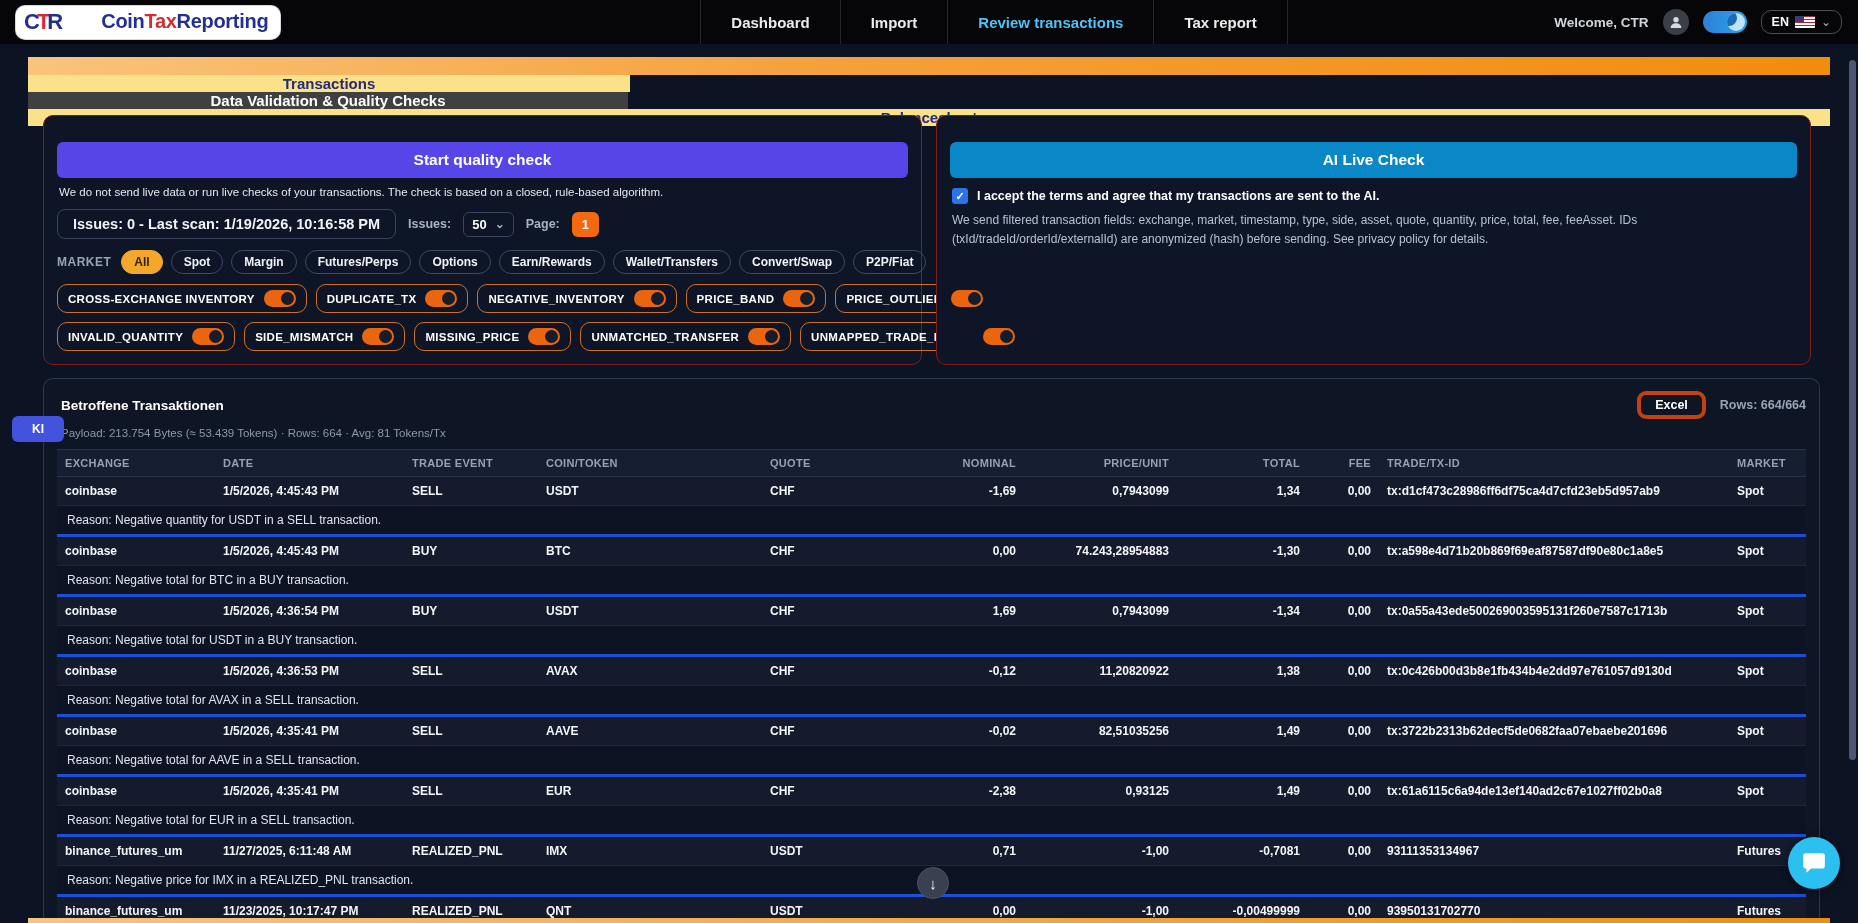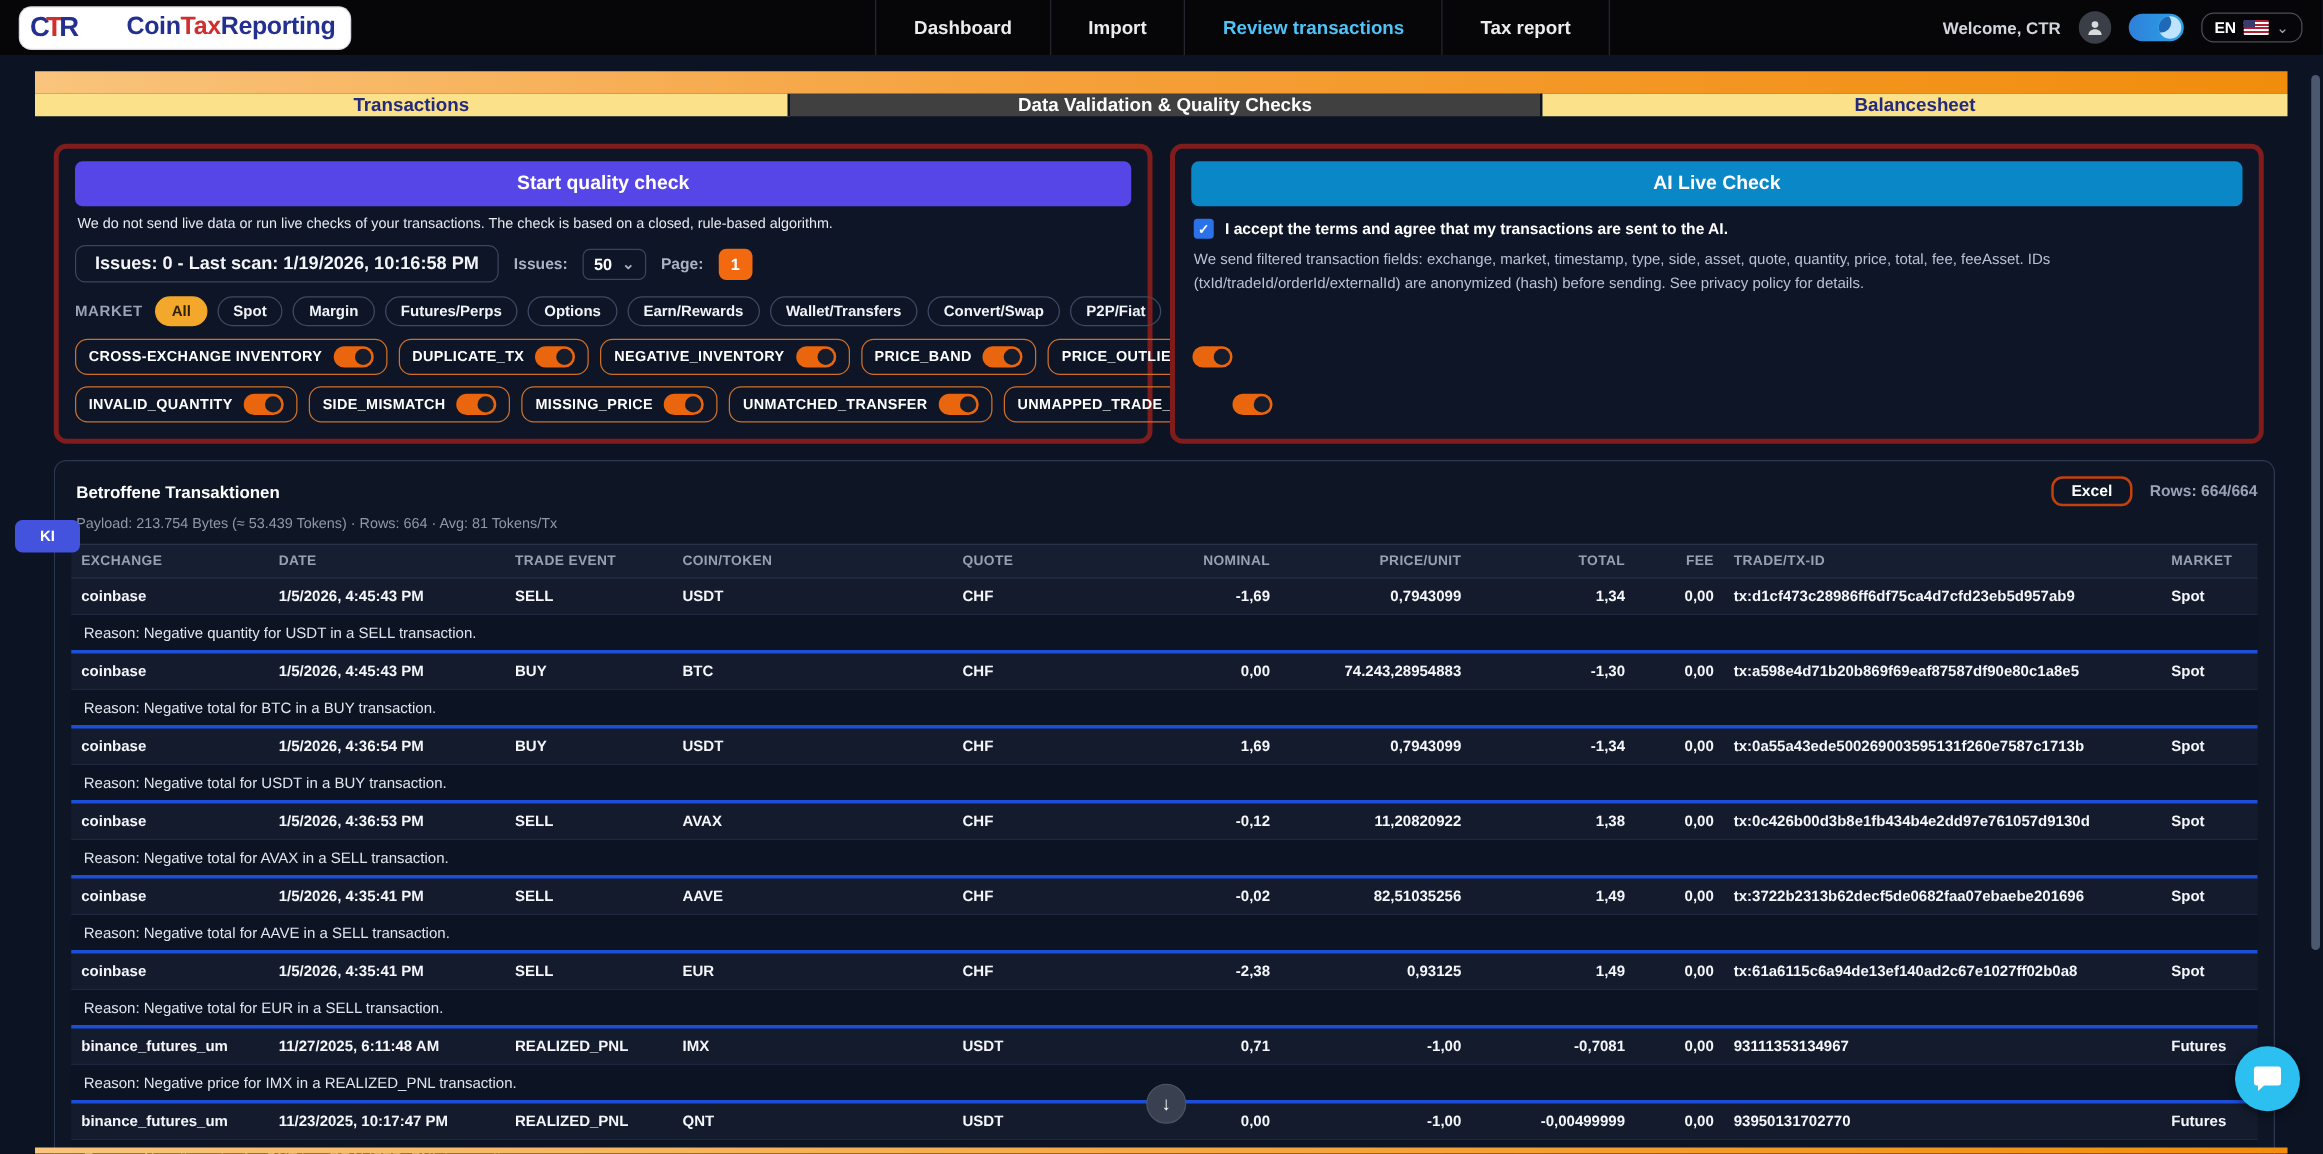--- a/index.html
+++ b/index.html
@@ -24,29 +24,29 @@
   .mode-knob::after { content:""; position:absolute; left:-6px; top:-3px; width:16px; height:16px; border-radius:50%; background:#1e69b8; }
   .lang-pill { border:1px solid #4a4f58; border-radius:10px; padding:4px 10px; display:flex; align-items:center; gap:6px; cursor:pointer; }
   .lang-code { color:#fff; font-size:12.5px; font-weight:bold; }
   .flag { width:20px; height:12px; background:repeating-linear-gradient(#b22234 0 1.5px,#fff 1.5px 3px); position:relative; border-radius:1px; }
   .flag::after { content:""; position:absolute; left:0; top:0; width:9px; height:6px; background:#3c3b6e; }
   .chev { color:#aab0ba; font-size:12px; line-height:6px; }
 
   
   .tabs-wrap { margin:13px 28px 0 28px; }
   .grad-strip { height:18px; background:linear-gradient(90deg,#f9c47c,#f5a03a 45%,#f18d0c); }
-  .tab-row { display:flex; height:18px; }
+  .tab-row { display:flex; height:18px;flex-direction:column; }
   .tab { display:flex; align-items:center; justify-content:center; font-size:15px; font-weight:bold; color:#232a7c; background:#fbe28a; cursor:pointer; border-right:2px solid #0c1322; }
   .tab:last-child { border-right:none; }
   .tab.t0 { width:604px; } .tab.t1 { width:602px; } .tab.t2 { flex:1; }
   .tab.active { background:#404040; color:#fdfdfd; }
 
   
   .panels { display:flex; margin:22px 47px 0 43px; gap:14px; }
-  .panel { border:4px solid #7f1d1d; border-radius:10px; background:#0d1526; padding:10px 13px 13px 13px; }
+  .panel { border:1px solid #7f1d1d; border-radius:10px; background:#0d1526; padding:26px 13px 13px 13px; }
   .panel.left { width:879px; }
   .panel.right { flex:1; }
   .big-btn { width:100%; height:36px; border:none; border-radius:6px; color:#fff; font-size:15.5px; font-weight:600; font-family:inherit; cursor:pointer; display:block; }
   .btn-indigo { background:#5646e8; }
   .btn-blue { background:#0a87c7; }
   .note { color:#e6e9ee; font-size:11.5px; margin:8px 0 11px 2px; }
   .controls { display:flex; align-items:center; gap:12px; margin-bottom:11px; }
   .scan-box { border:1px solid #3a465e; border-radius:8px; padding:6px 15px; color:#f2f4f8; font-size:14.5px; font-weight:600; }
   .small-label { color:#aab3c2; font-size:12.5px; font-weight:600; }
   .select { border:1px solid #3a465e; border-radius:6px; background:#0d1526; color:#fff; font-size:13px; font-weight:600; padding:4px 8px; display:flex; align-items:center; gap:8px; cursor:pointer; }
@@ -63,21 +63,21 @@
   .consent-row { display:flex; align-items:center; gap:9px; margin:3px 0 7px 2px; }
   .checkbox { width:16px; height:16px; border-radius:3px; background:#2b72e8; color:#fff; font-size:11px; font-weight:bold; display:flex; align-items:center; justify-content:center; flex:none; cursor:pointer; }
   .consent-text { color:#fff; font-size:12.5px; font-weight:bold; }
   .ai-desc { color:#b9c2d4; font-size:12px; line-height:1.6; margin-left:2px; }
 
   
   .table-panel { margin:13px 38px 0 43px; border:1px solid #2c3750; border-bottom:none; border-radius:10px 10px 0 0; background:#0e1626; padding:12px 13px 0 13px; height:558px; overflow:hidden; }
   .table-top { display:flex; align-items:center; }
   .table-title { color:#fff; font-size:13.5px; font-weight:bold; margin-left:4px; }
   .table-top-right { margin-left:auto; display:flex; align-items:center; gap:14px; }
-  .excel-btn { border:2px solid #c2410c; border-radius:9px; background:transparent; color:#fff; font-size:12.5px; font-weight:bold; padding:3px 14px; font-family:inherit; cursor:pointer; }
+  .excel-btn { border:4px solid #c2410c; border-radius:9px; background:transparent; color:#fff; font-size:12.5px; font-weight:bold; padding:3px 14px; font-family:inherit; cursor:pointer; }
   .rows-badge { color:#9aa3b5; font-size:12.5px; font-weight:600; }
   .table-meta { color:#8e98a9; font-size:11.5px; margin:8px 0 10px 4px; }
   .grid-head, .trow { display:grid; grid-template-columns:158px 189px 134px 224px 160px 102px 153px 131px 71px 350px 1fr; }
   .grid-head { background:#161f31; border-top:1px solid #28334b; border-bottom:1px solid #28334b; }
   .th { padding:7px 8px; color:#97a1b3; font-size:11px; font-weight:bold; letter-spacing:0.3px; white-space:nowrap; }
   .td { padding:7px 8px; color:#f4f6fa; font-size:12px; font-weight:bold; white-space:nowrap; overflow:hidden; }
   .c5,.c6,.c7,.c8 { text-align:right; }
   .trow { background:#131b2d; border-bottom:1px solid #1d2740; cursor:pointer; }
   .rrow { background:#0c1322; border-bottom:3px solid #1d4ed8; padding:7px 10px; color:#dfe5ee; font-size:12px; }
 

